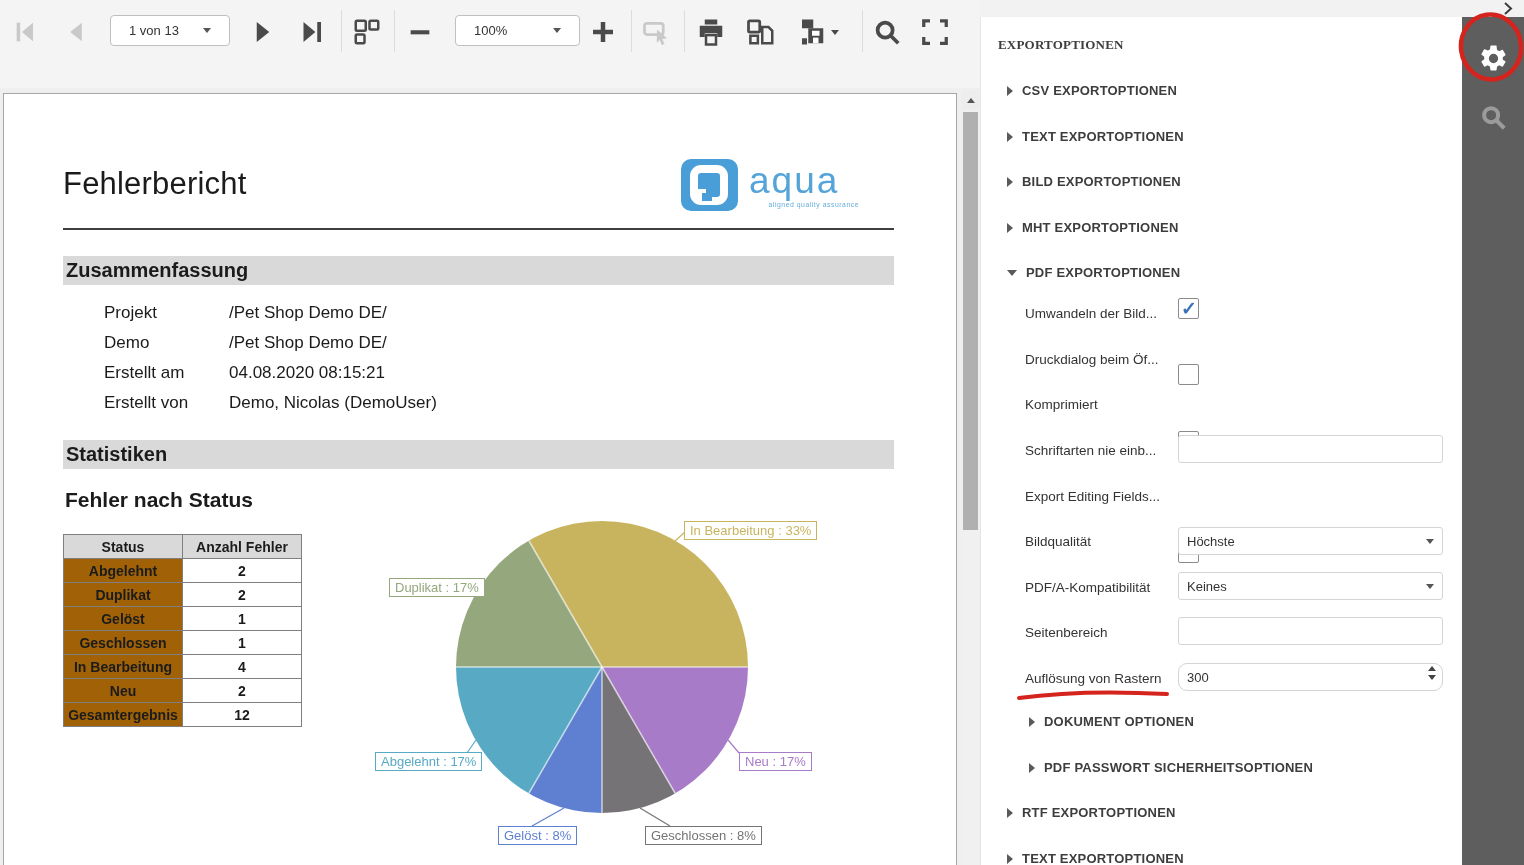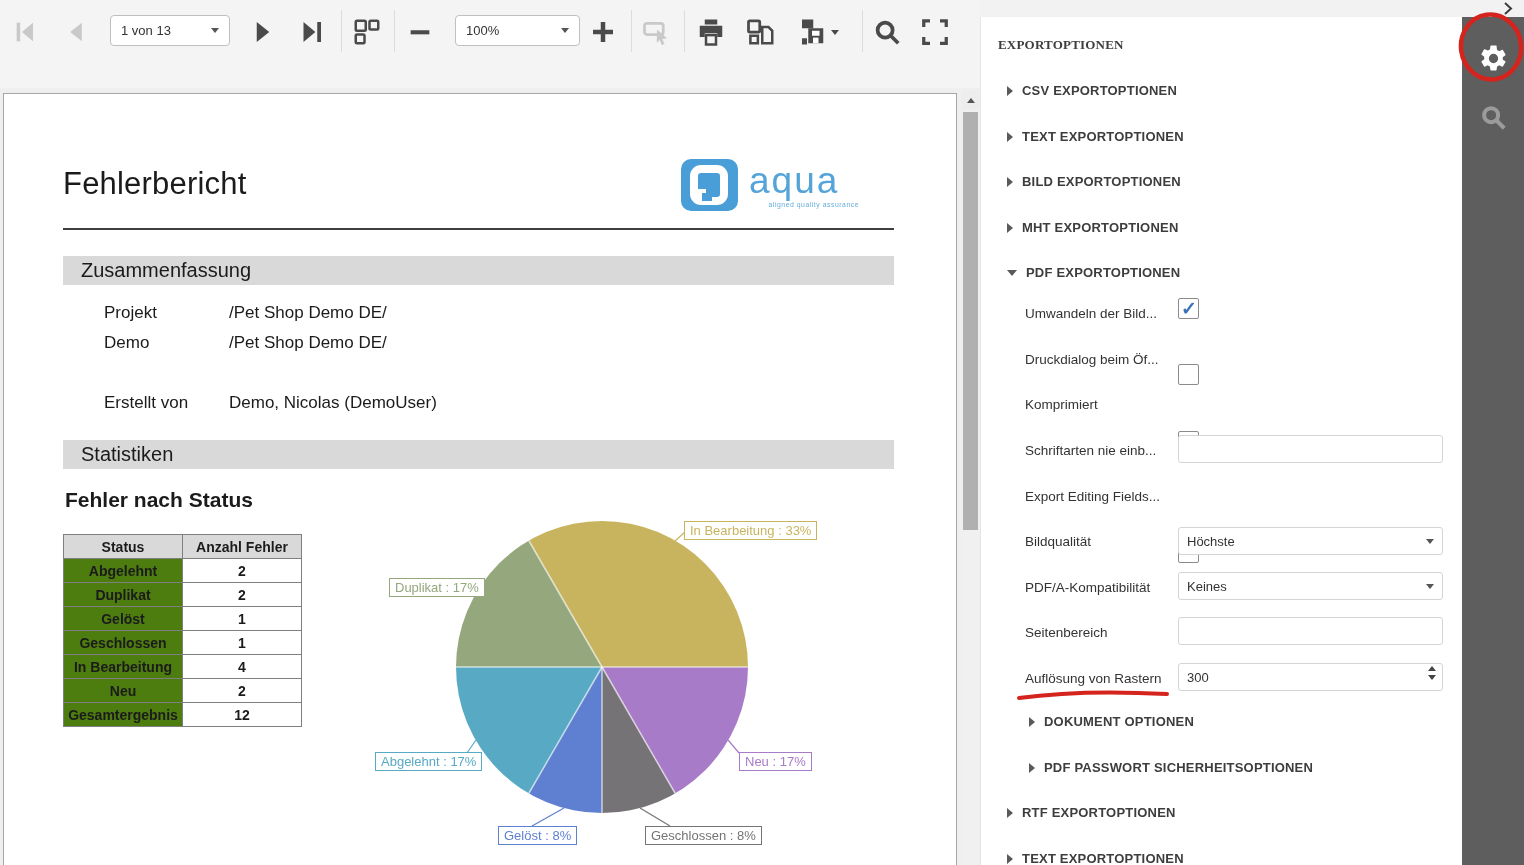--- a/index.html
+++ b/index.html
@@ -6,48 +6,48 @@
   html,body { width:1524px; height:865px; overflow:hidden; background:#fff;
               font-family:"Liberation Sans", sans-serif; }
   .screen { position:relative; width:1524px; height:865px; }
 
   
   .viewer { position:absolute; left:0; top:0; width:980px; height:865px; background:#efefef; }
   .toolbar { position:absolute; left:0; top:0; width:980px; height:88px; background:#f4f4f4; }
   .tb-item { position:absolute; top:16px; height:32px; display:flex; align-items:center; justify-content:center; cursor:pointer; }
   .tb-sep { position:absolute; top:10px; width:1px; height:42px; background:#dcdcdc; }
   .combo { position:absolute; top:15px; height:31px; background:#fff; border:1px solid #bfbfbf; border-radius:4px;
-           display:flex; align-items:center; font-size:13px; color:#333; padding:0 10px; cursor:pointer; }
+           display:flex; align-items:center; font-size:13px; color:#333; padding:0 18px; cursor:pointer; }
   .combo .caret { margin-left:auto; width:0; height:0; border-left:4px solid transparent; border-right:4px solid transparent; border-top:5px solid #555; }
   .doc-area { position:absolute; left:0; top:88px; width:980px; height:777px; background:#efefef; }
   .page { position:absolute; left:3px; top:5px; width:954px; height:840px; background:#fff; border:1px solid #a6a6a6; border-bottom:none; }
 
   
   .vscroll { position:absolute; left:962px; top:2px; width:17px; height:775px; background:#f0f0f0; }
   .vs-up { position:absolute; left:0; top:0; width:17px; height:20px; background:#ededed; display:flex; align-items:center; justify-content:center; cursor:pointer; }
   .vs-up::after { content:""; width:0; height:0; border-left:4px solid transparent; border-right:4px solid transparent; border-bottom:5px solid #555; }
   .vs-thumb { position:absolute; left:1px; top:22px; width:15px; height:418px; background:#b0b0b0; cursor:pointer; }
 
   
   .page * { color:#1b1b1b; }
   .rpt-title { position:absolute; left:59px; top:72px; font-size:31px; font-weight:400; letter-spacing:0.2px; }
   .logo { position:absolute; left:677px; top:65px; width:185px; height:58px; }
   .logo-mark { position:absolute; left:0; top:0; width:57px; height:52px; background:#4a9ed8; border-radius:10px; }
   .logo-word { position:absolute; left:68px; top:1px; font-size:37px; font-weight:400; color:#55a4d9 !important; letter-spacing:2px; }
   .logo-tag { position:absolute; left:70px; top:42px; width:108px; font-size:6.8px; color:#64aedd !important; letter-spacing:0.55px; text-align:right; }
   .rpt-rule { position:absolute; left:59px; top:134px; width:831px; height:2px; background:#3f3f3f; }
-  .bar-heading { position:absolute; left:59px; width:831px; height:29px; background:#d9d9d9; font-size:20px; font-weight:400; line-height:29px; padding-left:18px; }
+  .bar-heading { position:absolute; left:59px; width:831px; height:29px; background:#d9d9d9; font-size:20px; font-weight:700; line-height:29px; padding-left:3px; }
   .sum-row { position:absolute; left:100px; font-size:17px; }
   .sum-label { display:inline-block; width:125px; }
   .sub-heading { position:absolute; left:61px; top:394px; font-size:21px; font-weight:700; }
 
   table.stats { position:absolute; left:59px; top:440px; border-collapse:collapse; font-size:14px; }
   table.stats td, table.stats th { border:1px solid #7f7f7f; text-align:center; height:24px; font-weight:700; }
   table.stats th { background:#d9d9d9; width:119px; }
-  table.stats td.c1 { background:#4d7c0f; width:119px; }
+  table.stats td.c1 { background:#a16207; width:119px; }
   table.stats td.c2 { background:#fff; width:118px; }
 
   
   .chart { position:absolute; left:367px; top:419px; width:430px; height:335px; }
   .pie { position:absolute; left:85px; top:8px; width:292px; height:292px; border-radius:50%; }
   .chart svg.overlay { position:absolute; left:0; top:0; }
   .pie-label { position:absolute; font-size:13px; background:#fff; border:1px solid #888; padding:0 5px; line-height:17px; white-space:nowrap; }
 
   
   .panel { position:absolute; left:980px; top:17px; width:482px; height:848px; background:#fff; border-left:1px solid #e5e5e5; }
@@ -198,20 +198,23 @@
         <div class="rpt-rule"></div>
 
         <div class="bar-heading" style="top:162px">Zusammenfassung</div>
 
         <div class="sum-row" style="top:209px">
           <span class="sum-label">Projekt</span><span>/Pet Shop Demo DE/</span>
         </div>
         <div class="sum-row" style="top:239px">
           <span class="sum-label">Demo</span><span>/Pet Shop Demo DE/</span>
         </div>
+        <div class="sum-row" style="top:269px">
+          <span class="sum-label">Erstellt am</span><span>04.08.2020 08:15:21</span>
+        </div>
         <div class="sum-row" style="top:299px">
           <span class="sum-label">Erstellt von</span><span>Demo, Nicolas (DemoUser)</span>
         </div>
 
         <div class="bar-heading" style="top:346px">Statistiken</div>
         <div class="sub-heading">Fehler nach Status</div>
 
         <table class="stats">
           <tbody>
               <tr>
@@ -334,21 +337,21 @@
     <div class="p-ctl dfield" style="top:555px">
       <span>Keines</span>
       <span class="caret"></span>
     </div>
 
     <div class="p-label" style="top:608px">Seitenbereich</div>
     <input class="p-ctl tfield" style="top: 600px;" value="">
 
     <div class="p-label" style="top:654px">Auflösung von Rastern</div>
     <div class="p-ctl" style="top:646px; position:absolute; width:265px; height:28px">
-      <input class="tfield" style="width: 265px;" value="300">
+      <input class="tfield" style="width: 265px; border-radius: 9px;" value="300">
       <span class="spinner">
         <span class="spin-up"></span>
         <span class="spin-dn"></span>
       </span>
     </div>
 
     <div class="p-section" style="left:48px; top:697px">
       <span class="arr-r"></span>
         <span>DOKUMENT OPTIONEN</span>
     </div>

